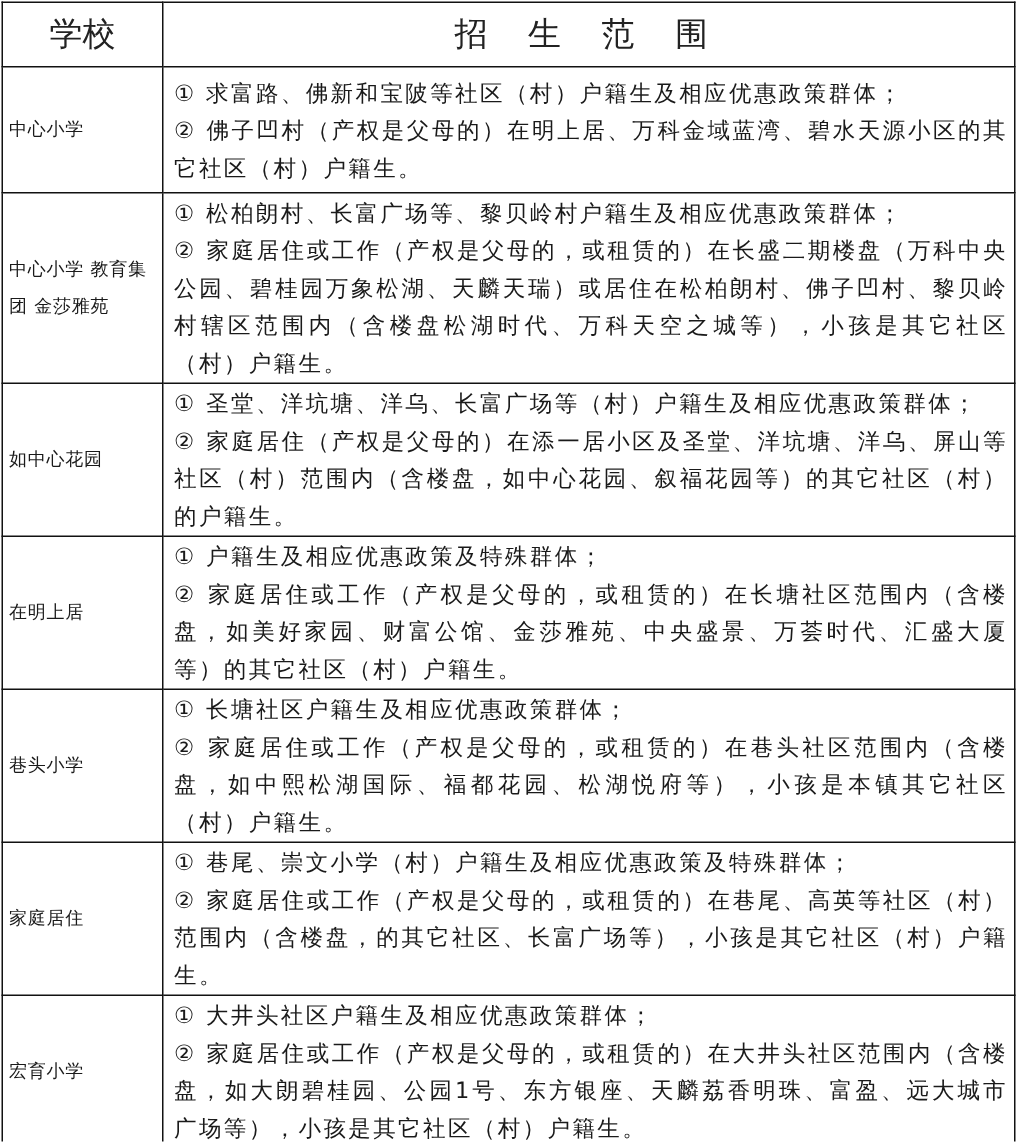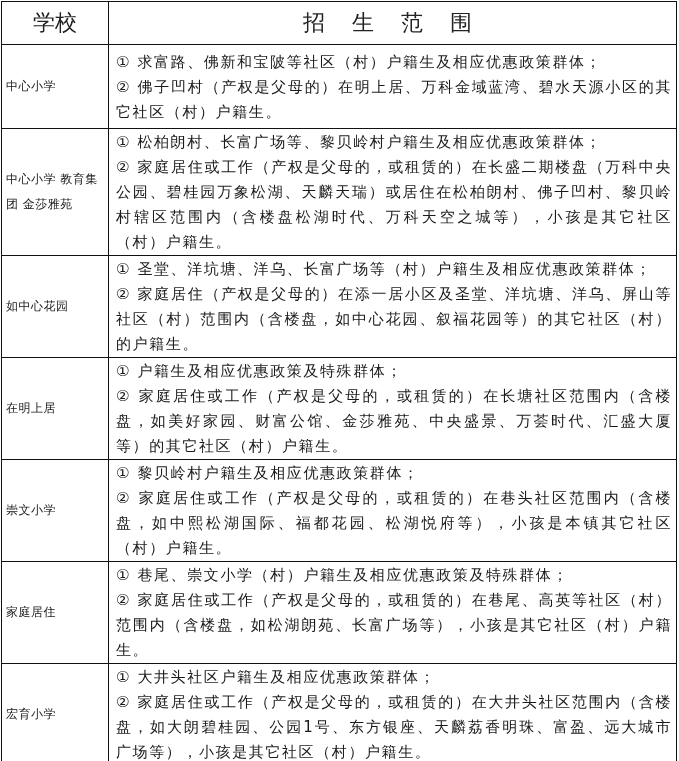--- a/index.html
+++ b/index.html
@@ -51,31 +51,31 @@
       </td>
     </tr>
     <tr style="height: 101px;">
       <td class="school">在明上居</td>
       <td class="scope">
         <p>① 户籍生及相应优惠政策及特殊群体；</p>
         <p>② 家庭居住或工作（产权是父母的，或租赁的）在长塘社区范围内（含楼盘，如美好家园、财富公馆、金莎雅苑、中央盛景、万荟时代、汇盛大厦等）的其它社区（村）户籍生。</p>
       </td>
     </tr>
     <tr style="height: 101px;">
-      <td class="school">崇文小学</td>
+      <td class="school">巷头小学</td>
       <td class="scope">
-        <p>① 黎贝岭村户籍生及相应优惠政策群体；</p>
+        <p>① 长塘社区户籍生及相应优惠政策群体；</p>
         <p>② 家庭居住或工作（产权是父母的，或租赁的）在巷头社区范围内（含楼盘，如中熙松湖国际、福都花园、松湖悦府等），小孩是本镇其它社区（村）户籍生。</p>
       </td>
     </tr>
     <tr style="height: 100px;">
       <td class="school">家庭居住</td>
       <td class="scope">
         <p>① 巷尾、崇文小学（村）户籍生及相应优惠政策及特殊群体；</p>
-        <p>② 家庭居住或工作（产权是父母的，或租赁的）在巷尾、高英等社区（村）范围内（含楼盘，如松湖朗苑、长富广场等），小孩是其它社区（村）户籍生。</p>
+        <p>② 家庭居住或工作（产权是父母的，或租赁的）在巷尾、高英等社区（村）范围内（含楼盘，的其它社区、长富广场等），小孩是其它社区（村）户籍生。</p>
       </td>
     </tr>
     <tr style="height: 101px;">
       <td class="school">宏育小学</td>
       <td class="scope">
         <p>① 大井头社区户籍生及相应优惠政策群体；</p>
         <p>② 家庭居住或工作（产权是父母的，或租赁的）在大井头社区范围内（含楼盘，如大朗碧桂园、公园1号、东方银座、天麟荔香明珠、富盈、远大城市广场等），小孩是其它社区（村）户籍生。</p>
       </td>
     </tr>
   </tbody>

